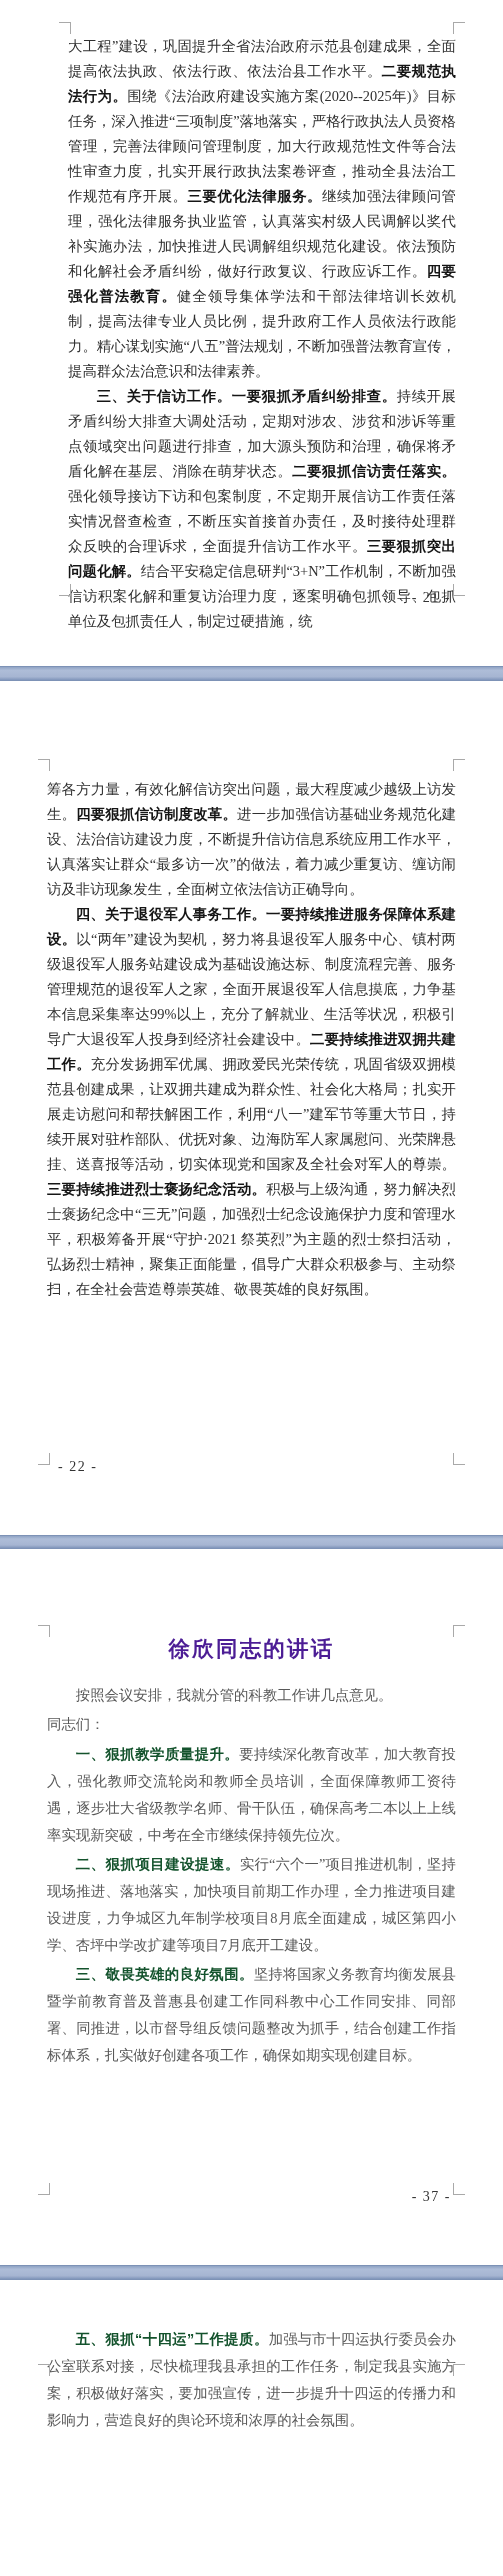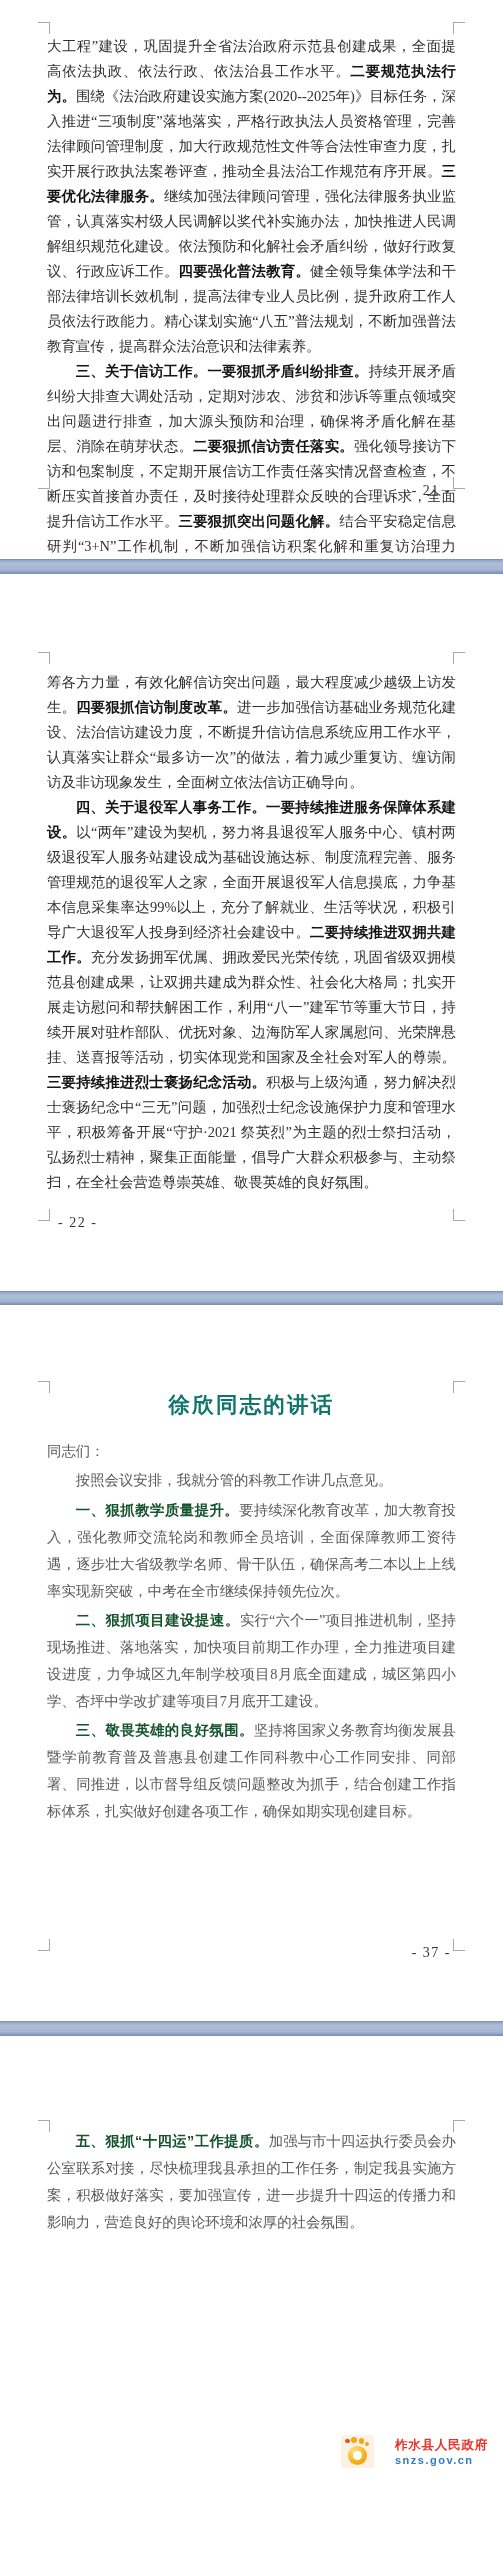--- a/index.html
+++ b/index.html
@@ -1,35 +1,35 @@
 <!DOCTYPE html>
 <html style="font-size:12px"><head>
 <meta charset="utf-8">
 <style>
   html,body{margin:0;padding:0;background:#ffffff;}
   body{width:503px;font-family:"Liberation Serif","DejaVu Serif",serif;}
   .viewer{width:503px;}
   .page{position:relative;background:#fff;overflow:hidden;}
-  .p1{height:559px;}
-  .p2{height:717px;}
+  .p1{height:666px;margin-left:21px;}
+  .p2{height:854px;}
   .p3{height:716px;}
   .p4{height:437px;}
   .sep{height:12.6px;background:linear-gradient(180deg,#8fa3c4 0%,#aebdd8 25%,#a6b5d2 75%,#8095ba 100%);
        border-top:0.7px solid #7d92b6;border-bottom:0.7px solid #7d92b6;box-shadow:0 2.2px 3px rgba(60,70,90,0.18);}
   .content{padding:0 47px;text-align:justify;color:#2f2f2f;font-size:14.4px;line-height:25px;}
   .p1 .content{padding-top:34px;}
   .p2 .content{padding-top:96px;}
   .p3 .content{padding-top:87px;line-height:27px;color:#585858;}
-  .p4 .content{padding-top:92px;line-height:27px;color:#585858;}
+  .p4 .content{padding-top:46px;line-height:27px;color:#585858;}
   .para{margin:0;}
   .p3 .para,.p4 .para{margin:0 0 2.2px 0;}
   .para.indent{text-indent:2em;}
   .b{font-weight:bold;color:#151515;}
   .sans{font-family:"Liberation Sans","DejaVu Sans",sans-serif;color:#14532d;letter-spacing:0.4px;}
-  h1.doc-title{margin:0 0 19px 0;text-align:center;font-size:21.5px;letter-spacing:2.2px;color:#0f766e;font-weight:bold;}
+  h1.doc-title{margin:0 0 19px 0;text-align:center;font-size:21.5px;letter-spacing:2.2px;color:#4c1d95;font-weight:bold;}
   
   .mark{position:absolute;width:11px;height:11px;}
   .mark.tl{left:38px;border-top:0.7px solid #a9a9a9;border-right:0.7px solid #a9a9a9;}
   .mark.tr{right:38px;border-top:0.7px solid #a9a9a9;border-left:0.7px solid #a9a9a9;}
   .mark.bl{left:38px;bottom:70px;border-bottom:0.7px solid #a9a9a9;border-right:0.7px solid #a9a9a9;}
   .mark.br{right:38px;bottom:70px;border-bottom:0.7px solid #a9a9a9;border-left:0.7px solid #a9a9a9;}
   .p1 .mark.tl,.p1 .mark.tr{top:22px;}
   .p2 .mark.tl,.p2 .mark.tr{top:78px;}
   .p3 .mark.tl,.p3 .mark.tr{top:76px;}
   .p4 .mark.tl,.p4 .mark.tr{top:84px;}
@@ -84,22 +84,22 @@
   <div class="sep"></div>
 
   <div class="page p3">
     <div class="mark tl"></div>
     <div class="mark tr"></div>
     <div class="mark bl"></div>
     <div class="mark br"></div>
     <div class="content">
       <h1 class="doc-title">徐欣同志的讲话</h1>
       <div>
+          <p class="para indent"><span class="">按照会议安排，我就分管的科教工作讲几点意见。</span></p>
           <p class="para"><span class="">同志们：</span></p>
-          <p class="para indent"><span class="">按照会议安排，我就分管的科教工作讲几点意见。</span></p>
           <p class="para indent"><span class="b sans">一、狠抓教学质量提升。</span><span class="">要持续深化教育改革，加大教育投入，强化教师交流轮岗和教师全员培训，全面保障教师工资待遇，逐步壮大省级教学名师、骨干队伍，确保高考二本以上上线率实现新突破，中考在全市继续保持领先位次。</span></p>
           <p class="para indent"><span class="b sans">二、狠抓项目建设提速。</span><span class="">实行“六个一”项目推进机制，坚持现场推进、落地落实，加快项目前期工作办理，全力推进项目建设进度，力争城区九年制学校项目8月底全面建成，城区第四小学、杏坪中学改扩建等项目7月底开工建设。</span></p>
           <p class="para indent"><span class="b sans">三、敬畏英雄的良好氛围。</span><span class="">坚持将国家义务教育均衡发展县暨学前教育普及普惠县创建工作同科教中心工作同安排、同部署、同推进，以市督导组反馈问题整改为抓手，结合创建工作指标体系，扎实做好创建各项工作，确保如期实现创建目标。</span></p>
         </div>
     </div>
     <div class="pagenum right">- 37 -</div>
   </div>
 
   <div class="sep"></div>
 

